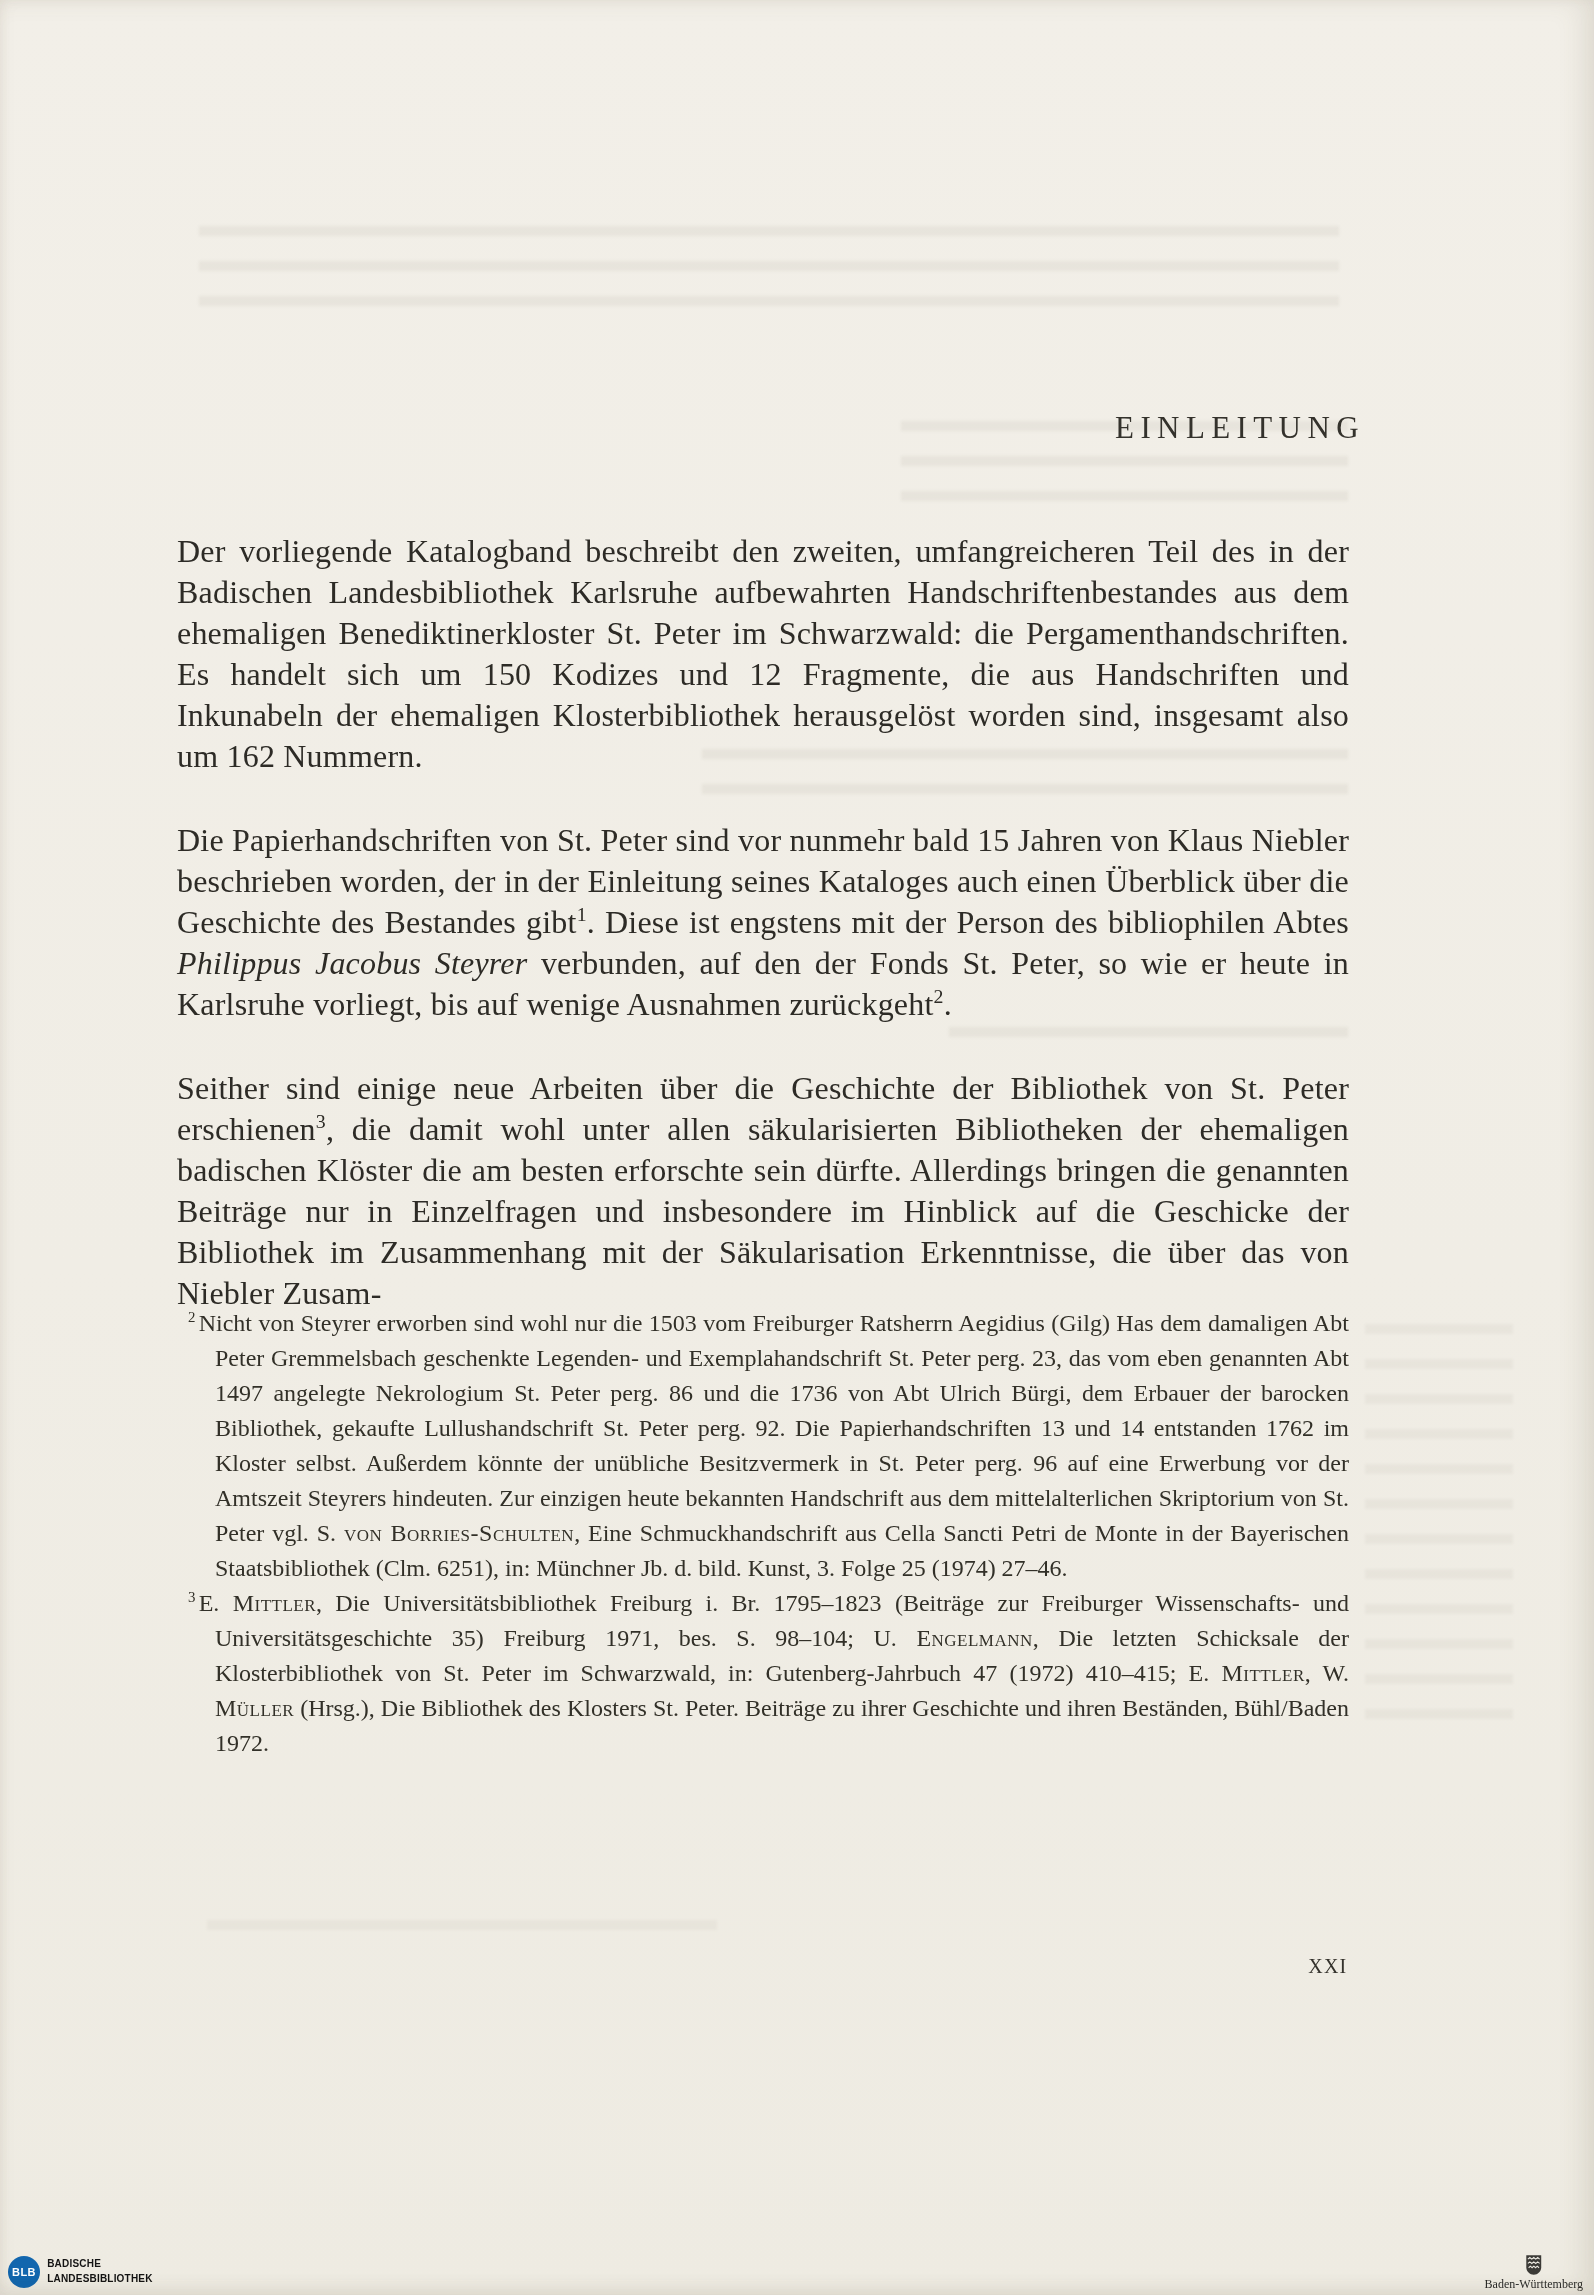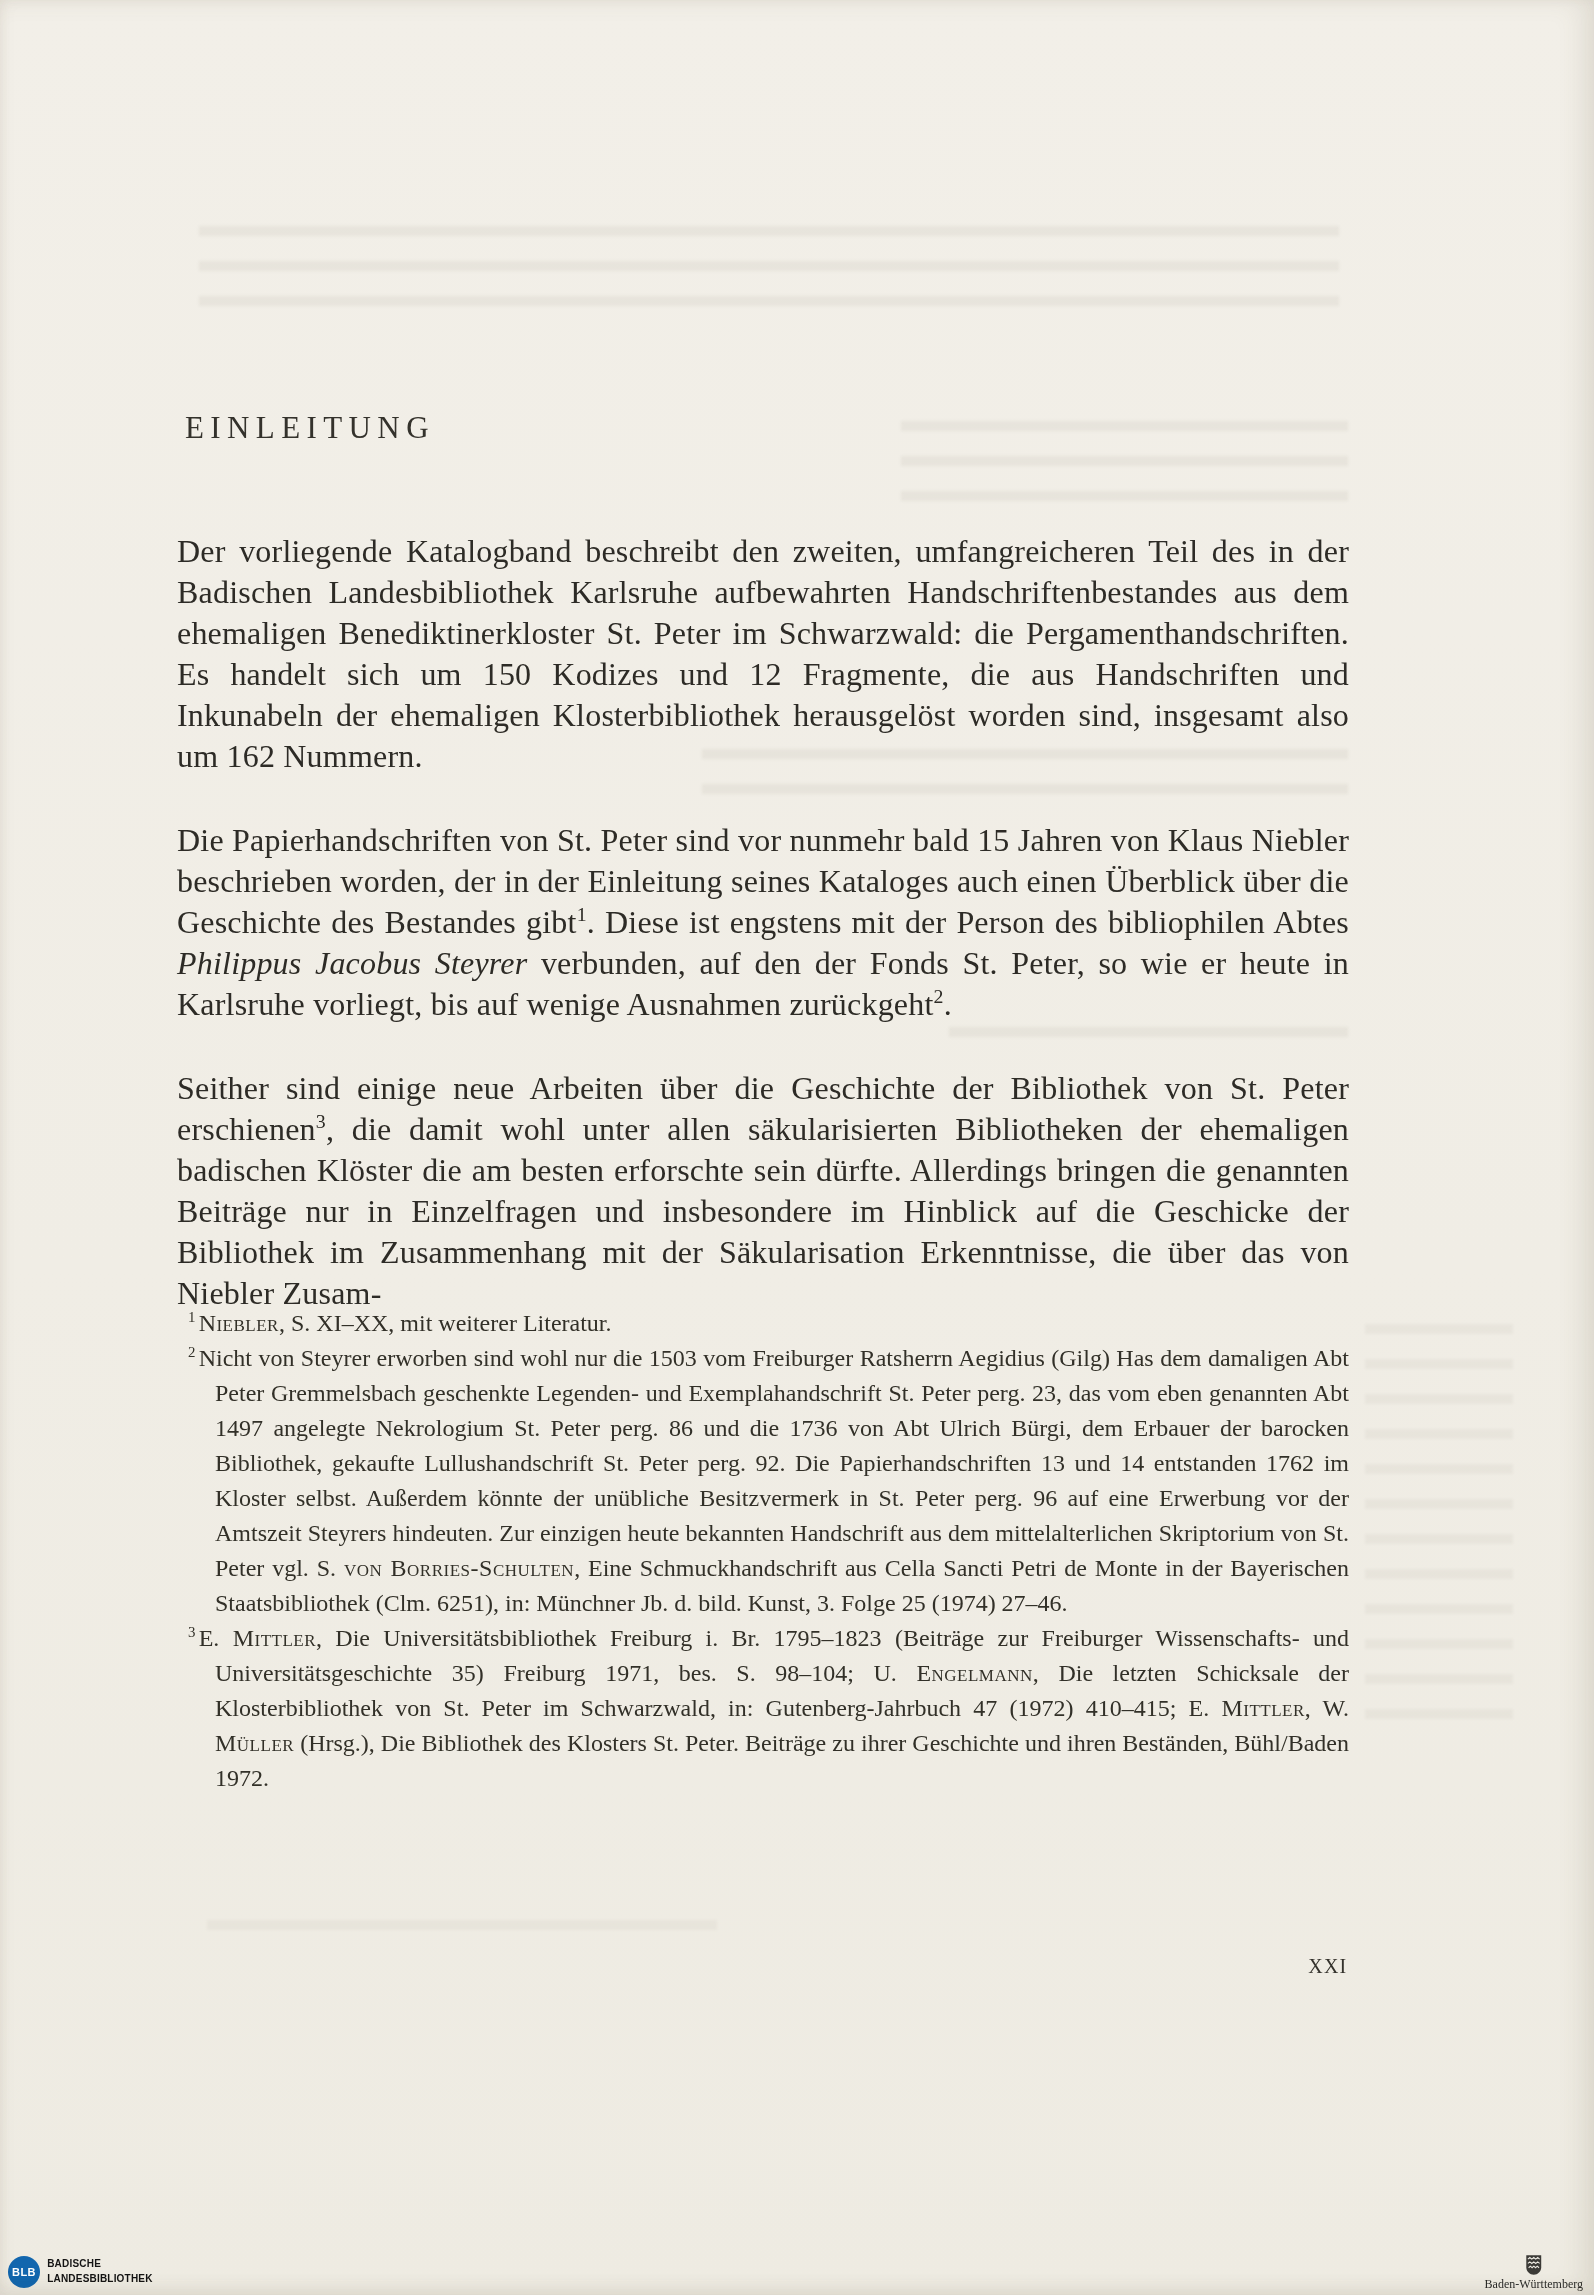--- a/index.html
+++ b/index.html
@@ -44,24 +44,24 @@
     position: absolute;
     left: 177px;
     top: 0;
     width: 1172px;
     height: 100%;
   }
 
   .title {
     position: absolute;
     top: 410px;
-    left: 8px;
+    left: 16px;
     width: 100%;
     margin: 0;
-    text-align: left;
+    text-align: right;
     font-size: 31px;
     font-weight: 400;
     letter-spacing: 6.4px;
     color: #34322c;
   }
 
   .paragraphs {
     position: absolute;
     top: 531px;
     left: 0;
@@ -171,21 +171,20 @@
   <div class="text-col">
     <h1 class="title">EINLEITUNG</h1>
 
     <div class="paragraphs">
         <p class="para"><span>Der vorliegende Katalogband beschreibt den zweiten, umfangreicheren Teil des in der Badischen Landesbibliothek Karlsruhe aufbewahrten Handschriftenbestandes aus dem ehemaligen Benediktinerkloster St. Peter im Schwarzwald: die Pergamenthandschriften. Es handelt sich um 150 Kodizes und 12 Fragmente, die aus Handschriften und Inkunabeln der ehemaligen Klosterbibliothek herausgelöst worden sind, insgesamt also um 162 Nummern.</span></p>
         <p class="para"><span>Die Papierhandschriften von St. Peter sind vor nunmehr bald 15 Jahren von Klaus Niebler beschrieben worden, der in der Einleitung seines Kataloges auch einen Überblick über die Geschichte des Bestandes gibt</span><span class="rs-sup">1</span><span>. Diese ist engstens mit der Person des bibliophilen Abtes </span><span class="rs-i">Philippus Jacobus Steyrer</span><span> verbunden, auf den der Fonds St. Peter, so wie er heute in Karlsruhe vorliegt, bis auf wenige Ausnahmen zurückgeht</span><span class="rs-sup">2</span><span>.</span></p>
         <p class="para"><span>Seither sind einige neue Arbeiten über die Geschichte der Bibliothek von St. Peter erschienen</span><span class="rs-sup">3</span><span>, die damit wohl unter allen säkularisierten Bibliotheken der ehemaligen badischen Klöster die am besten erforschte sein dürfte. Allerdings bringen die genannten Beiträge nur in Einzelfragen und insbesondere im Hinblick auf die Geschicke der Bibliothek im Zusammenhang mit der Säkularisation Erkenntnisse, die über das von Niebler Zusam-</span></p>
       </div>
 
     <div class="footnotes">
-        <div class="footnote"><sup class="fn-num">1</sup><span class="rs-sc">Niebler</span><span>, S. XI–XX, mit weiterer Literatur.</span></div>
         <div class="footnote"><sup class="fn-num">2</sup><span>Nicht von Steyrer erworben sind wohl nur die 1503 vom Freiburger Ratsherrn Aegidius (Gilg) Has dem damaligen Abt Peter Gremmelsbach geschenkte Legenden- und Exemplahandschrift St. Peter perg. 23, das vom eben genannten Abt 1497 angelegte Nekrologium St. Peter perg. 86 und die 1736 von Abt Ulrich Bürgi, dem Erbauer der barocken Bibliothek, gekaufte Lullushandschrift St. Peter perg. 92. Die Papierhandschriften 13 und 14 entstanden 1762 im Kloster selbst. Außerdem könnte der unübliche Besitzvermerk in St. Peter perg. 96 auf eine Erwerbung vor der Amtszeit Steyrers hindeuten. Zur einzigen heute bekannten Handschrift aus dem mittelalterlichen Skriptorium von St. Peter vgl. S. </span><span class="rs-sc">von Borries-Schulten</span><span>, Eine Schmuckhandschrift aus Cella Sancti Petri de Monte in der Bayerischen Staatsbibliothek (Clm. 6251), in: Münchner Jb. d. bild. Kunst, 3. Folge 25 (1974) 27–46.</span></div>
         <div class="footnote"><sup class="fn-num">3</sup><span>E. </span><span class="rs-sc">Mittler</span><span>, Die Universitätsbibliothek Freiburg i. Br. 1795–1823 (Beiträge zur Freiburger Wissenschafts- und Universitätsgeschichte 35) Freiburg 1971, bes. S. 98–104; U. </span><span class="rs-sc">Engelmann</span><span>, Die letzten Schicksale der Klosterbibliothek von St. Peter im Schwarzwald, in: Gutenberg-Jahrbuch 47 (1972) 410–415; E. </span><span class="rs-sc">Mittler</span><span>, W. </span><span class="rs-sc">Müller</span><span> (Hrsg.), Die Bibliothek des Klosters St. Peter. Beiträge zu ihrer Geschichte und ihren Beständen, Bühl/Baden 1972.</span></div>
       </div>
 
     <div class="page-number">XXI</div>
   </div>
 
   <div class="brand-left">
     <div class="blb-circle">BLB</div>
     <div class="lib-name">

